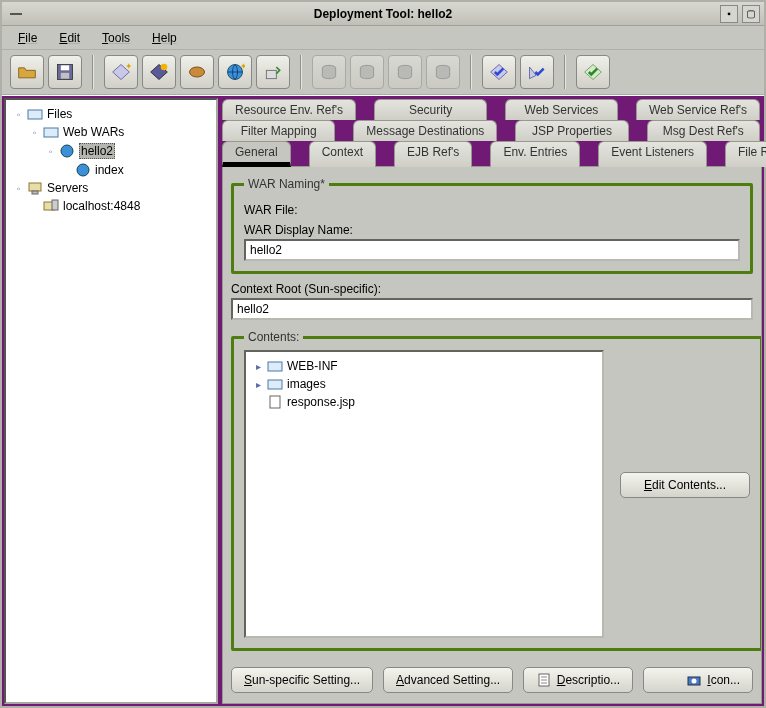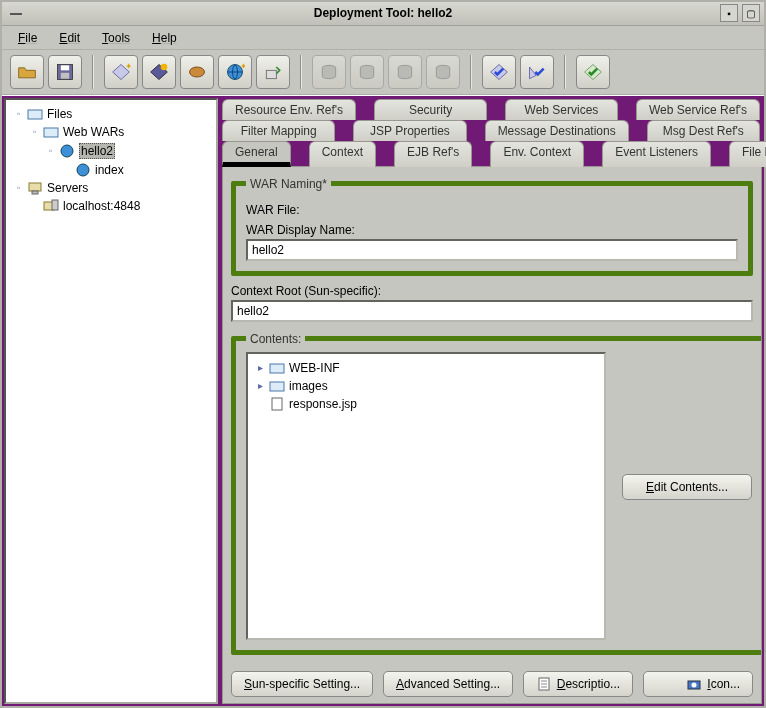--- a/index.html
+++ b/index.html
@@ -157,21 +157,21 @@
   }
   .tab-body {
     flex:1;
     background:#c6c6c0;
     border: 1px solid #989890;
     padding: 6px 8px 8px 8px;
     overflow:auto;
     min-height:0;
   }
   fieldset.groupbox {
-    border: 5px solid #4d7c0f;
+    border: 3px solid #4d7c0f;
     border-radius: 2px;
     margin: 4px 0 8px 0;
     padding: 6px 10px 10px 10px;
   }
   fieldset.groupbox > legend {
     padding: 0 4px;
     color:#333;
   }
   .field-label { margin: 6px 0 2px 0; }
   .text-input {
@@ -425,29 +425,29 @@
 
     <div class="right-panel">
       <div class="tabs-row">
         <span class="tab fill">Resource Env. Ref's</span>
         <span class="tab fill">Security</span>
         <span class="tab fill">Web Services</span>
         <span class="tab fill">Web Service Ref's</span>
       </div>
       <div class="tabs-row">
         <span class="tab fill">Filter Mapping</span>
+        <span class="tab fill">Message Destinations</span>
         <span class="tab fill">JSP Properties</span>
-        <span class="tab fill">Message Destinations</span>
         <span class="tab fill">Msg Dest Ref's</span>
       </div>
       <div class="tabs-row">
         <span class="tab fill active">General</span>
         <span class="tab fill">Context</span>
         <span class="tab fill">EJB Ref's</span>
-        <span class="tab fill">Env. Context</span>
+        <span class="tab fill">Env. Entries</span>
         <span class="tab fill">Event Listeners</span>
         <span class="tab fill">File Ref's</span>
       </div>
 
       <div class="tab-body">
         <fieldset class="groupbox">
           <legend>WAR Naming*</legend>
           <div class="field-label">WAR File:</div>
           <div class="field-label">WAR Display Name:</div>
           <input class="text-input" value="hello2" style="">

